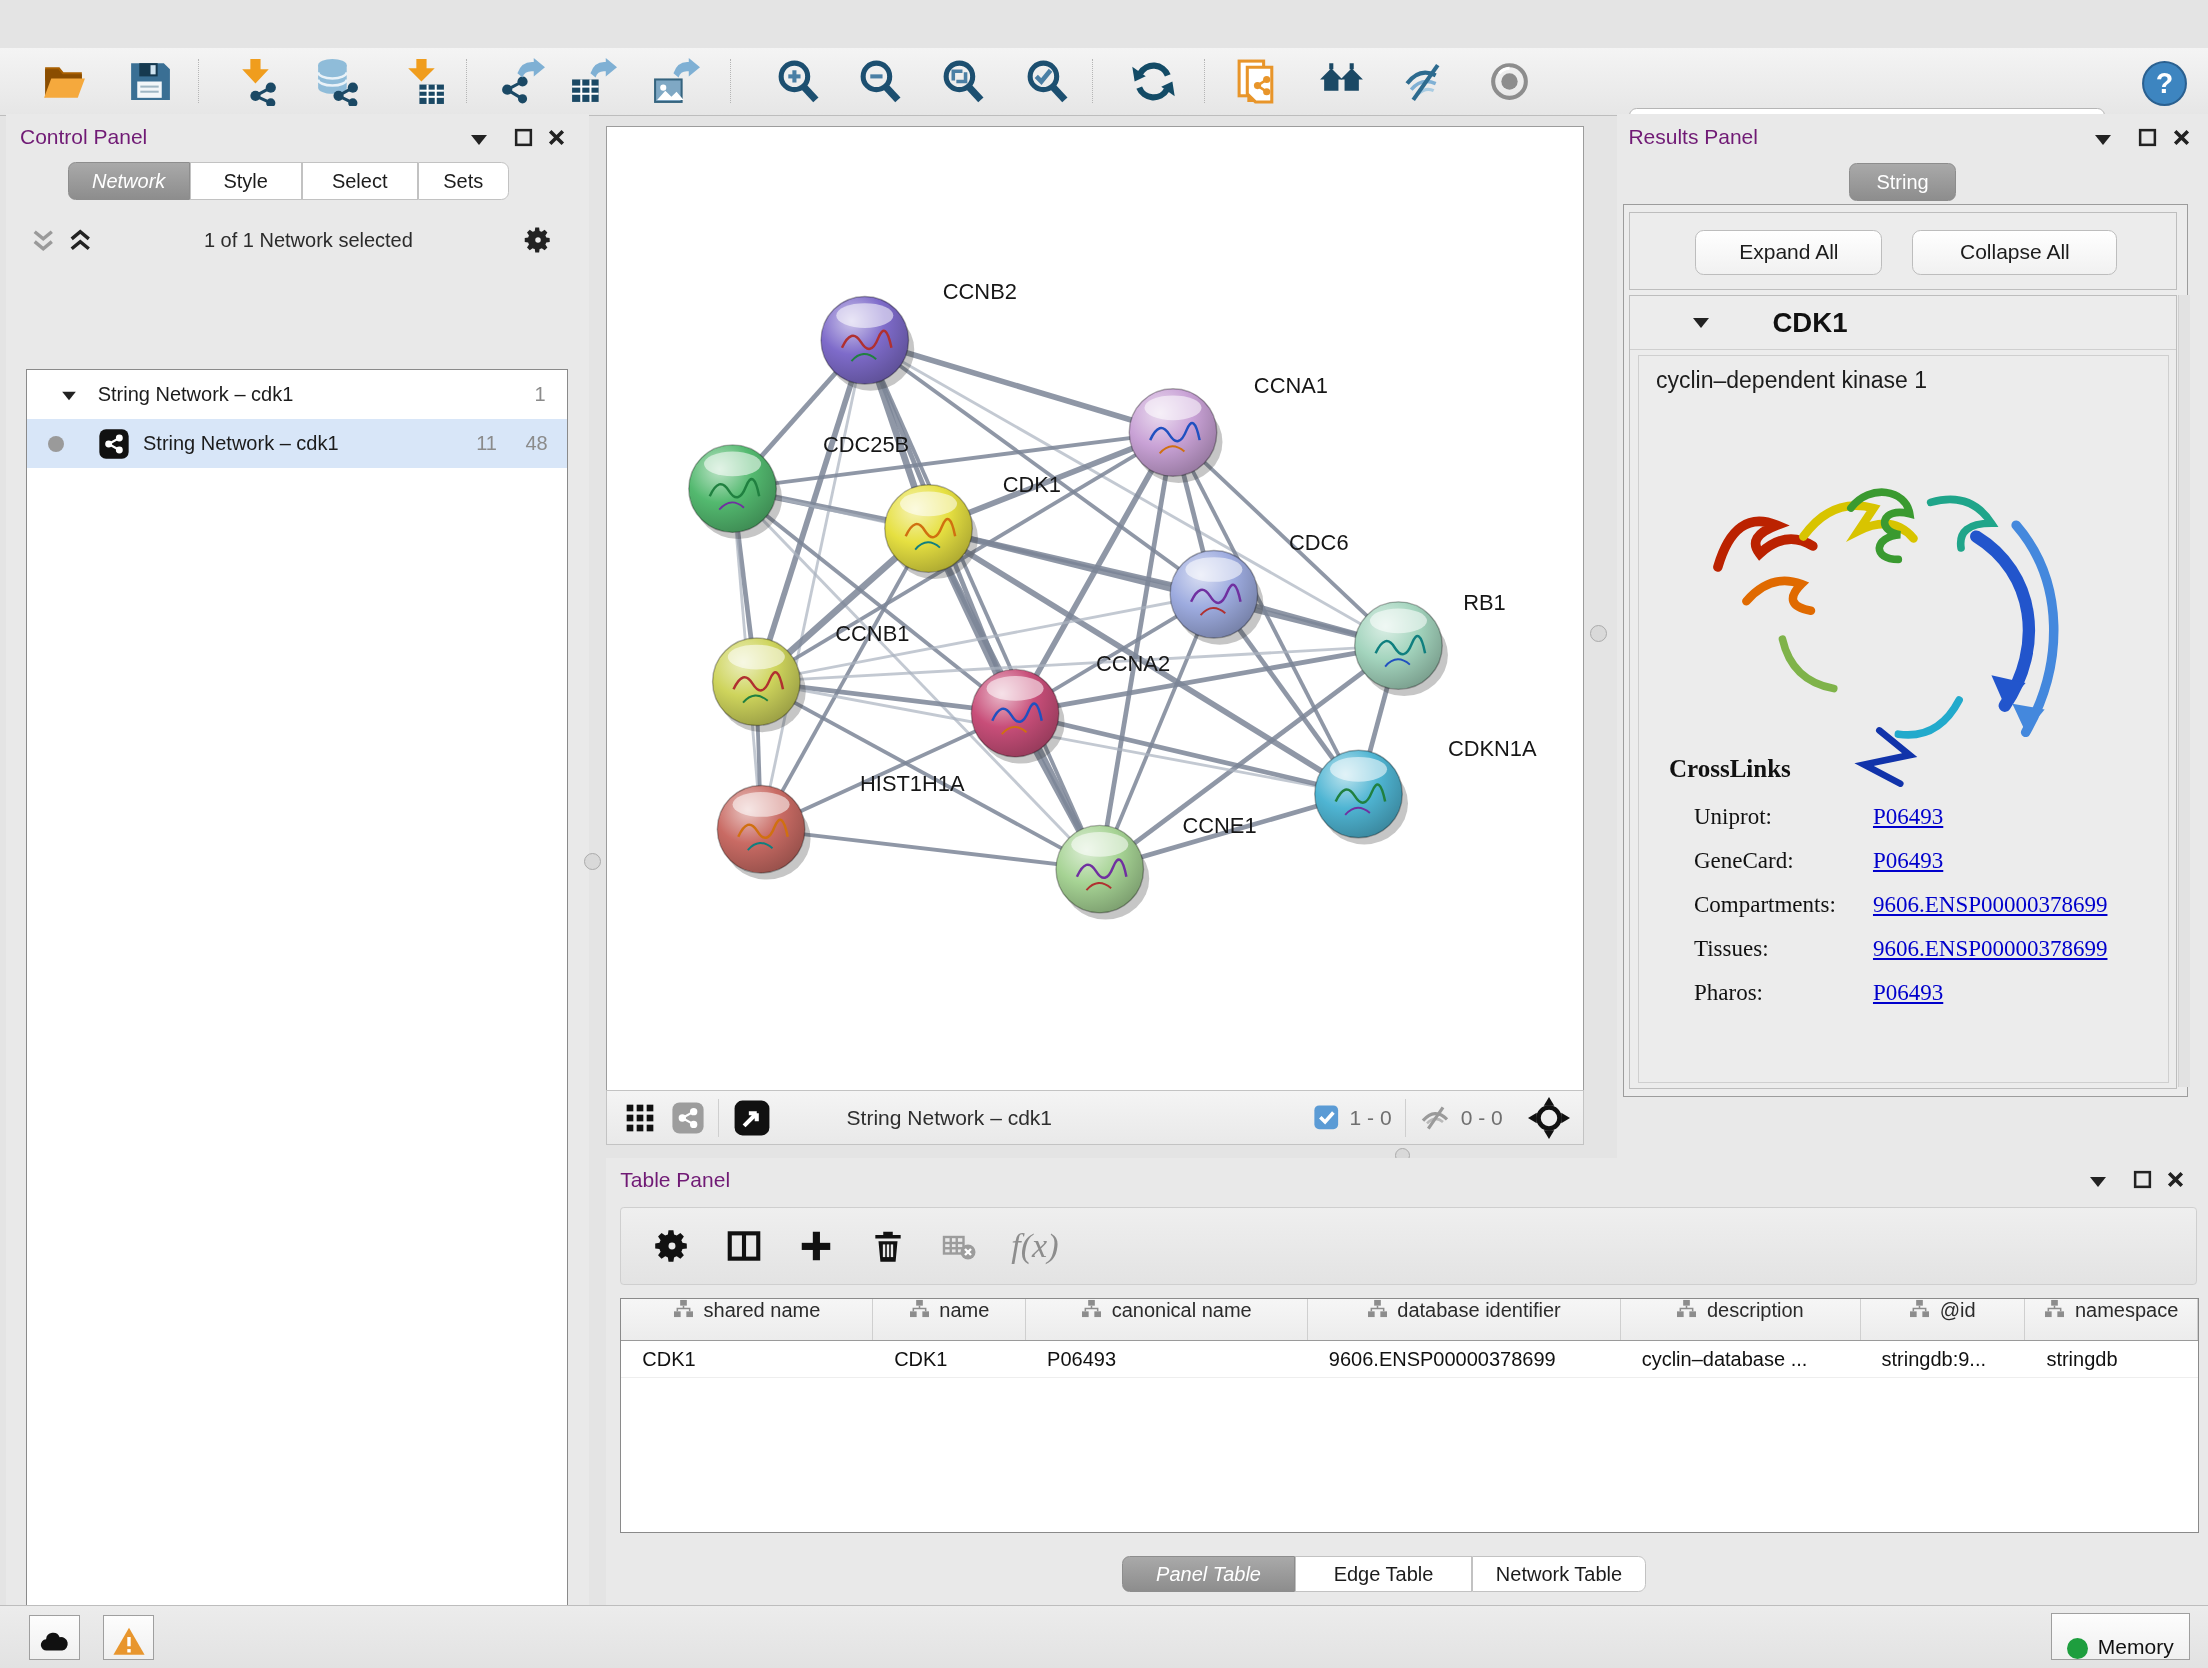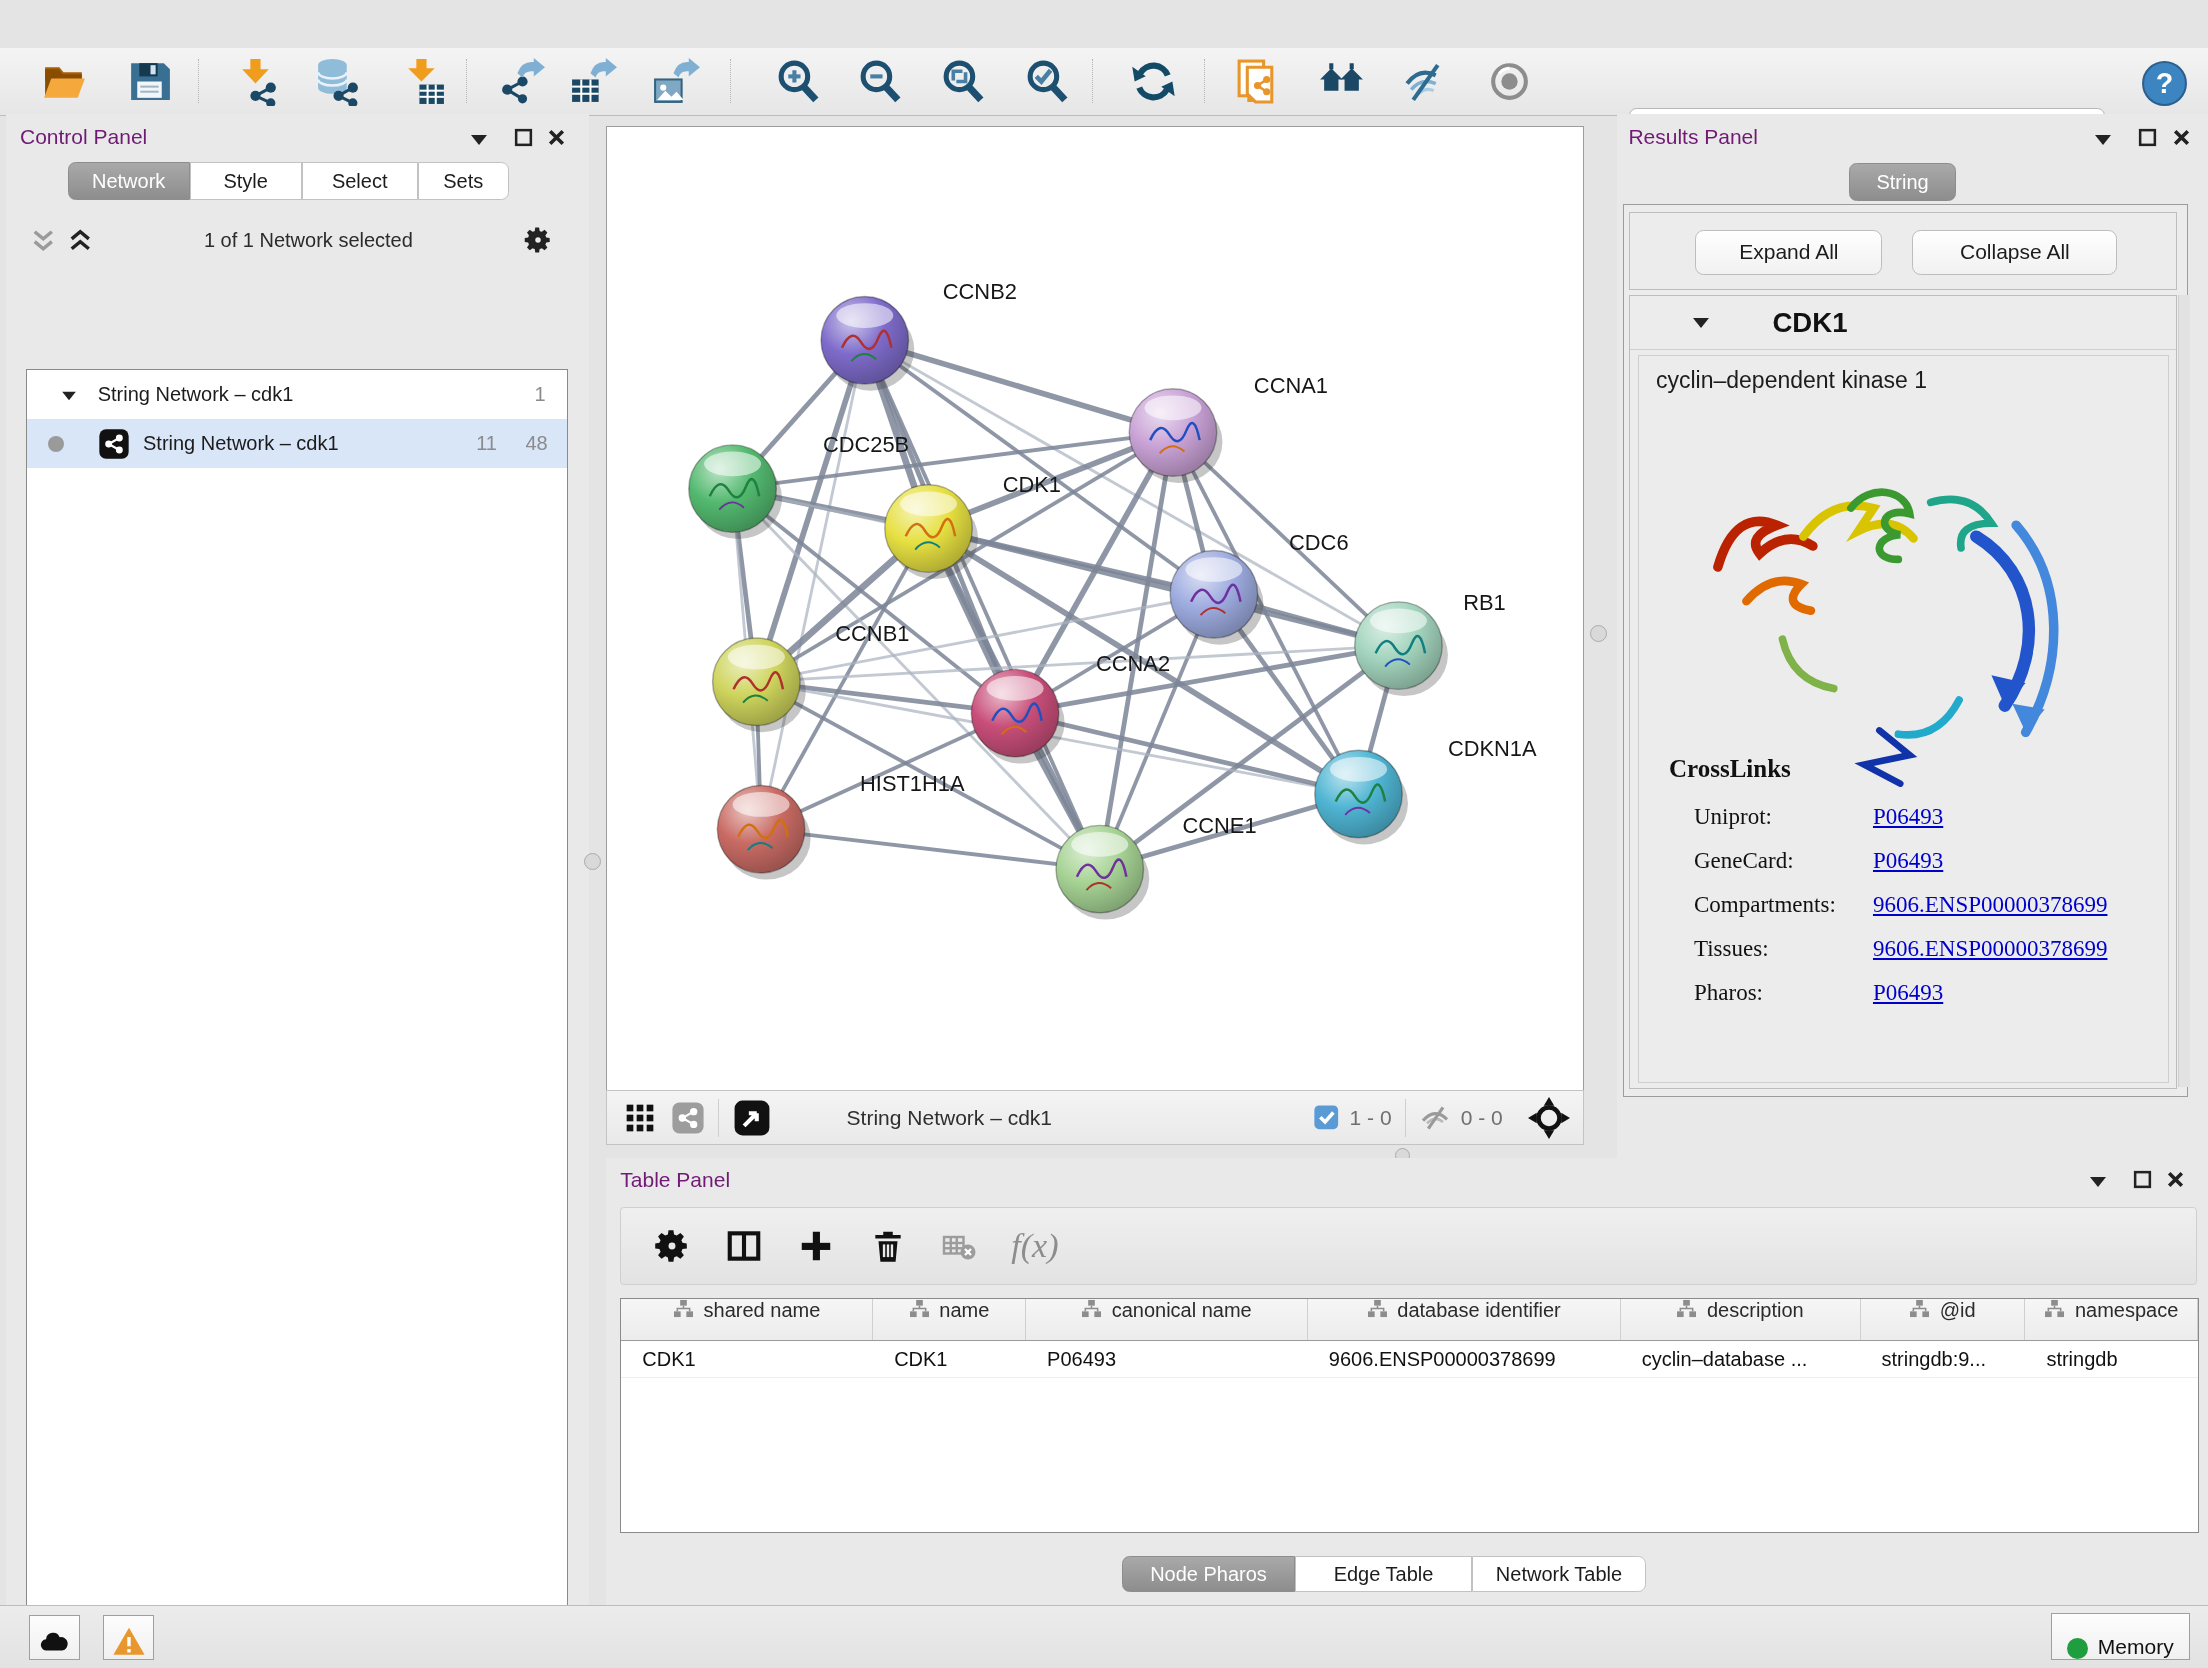--- a/index.html
+++ b/index.html
@@ -20,21 +20,21 @@
     border-radius:7.6px;display:flex;align-items:center;padding-left:9.5px;box-sizing:border-box;}
   #search-input{border:none;outline:none;font-size:19px;width:418px;background:transparent;}
   
   .panel-title{font-size:21px;color:#701a75;}
   .tri-down{width:0;height:0;border-left:8.6px solid transparent;border-right:8.6px solid transparent;
     border-top:10.5px solid #222;display:inline-block;}
   .winbtn{width:21px;height:21px;}
   .tabbtn{height:38px;border:1px solid #c2c2c2;background:#fff;color:#1c1c1c;font-size:20px;
     display:flex;align-items:center;justify-content:center;box-sizing:border-box;cursor:pointer;}
   .tabbtn.sel{background:linear-gradient(#a9a9a9,#8d8d8d);color:#fff;border-color:#8d8d8d;}
-  .rounded-l{border-radius:7.6px 0 0 7.6px;}
+  .rounded-l{border-radius:7.6px 0 0 7.6px;font-style:italic;}
   .rounded-r{border-radius:0 7.6px 7.6px 0;}
   
   #control-panel{left:5.7px;top:114px;width:583px;height:1491px;background:#e9e9e9;}
   #net-list{left:20px;top:255px;width:540px;height:1317px;background:#fff;border:1px solid #8a8a8a;}
   .tree-row{height:49px;display:flex;align-items:center;font-size:20px;color:#1c1c1c;}
   .tree-row.sel{background:#d8e6f8;}
   .count{color:#8b8b8b;}
   
   #canvas-panel{left:606px;top:126px;width:976px;height:963px;background:#fff;border:1px solid #9c9c9c;box-sizing:content-box;}
   #canvas-bar{left:606px;top:1090px;width:978px;height:55px;background:linear-gradient(#f4f4f4,#e9e9e9);
@@ -819,21 +819,21 @@
           <div class="td" style="width: 313px;">9606.ENSP00000378699</div>
           <div class="td" style="width: 240px;">cyclin–database ...</div>
           <div class="td" style="width: 165px;">stringdb:9...</div>
           <div class="td" style="width: 173px;">stringdb</div>
         </div>
 
     </div>
 
     <div class="abs" style="left:516px;top:398px">
       <div class="bottom-tabs">
-        <div class="tabbtn sel rounded-l" style="width:173px;height:36px">Node Pharos</div>
+        <div class="tabbtn sel rounded-l" style="width:173px;height:36px">Panel Table</div>
         <div class="tabbtn" style="width:177px;height:36px">Edge Table</div>
         <div class="tabbtn rounded-r" style="width:174px;height:36px">Network Table</div>
       </div>
     </div>
   </div>
 
   <div id="statusbar" class="abs">
     <div class="sbtn abs" style="left:28.5px;top:8.6px;width:49px;height:43px">
       <svg width="34" height="34" viewBox="0 0 24 24">
           <path fill="#111" d="M7 18a4 4 0 0 1-.6-8 5 5 0 0 1 9.6-1.4A3.7 3.7 0 0 1 17.8 18z"></path>

